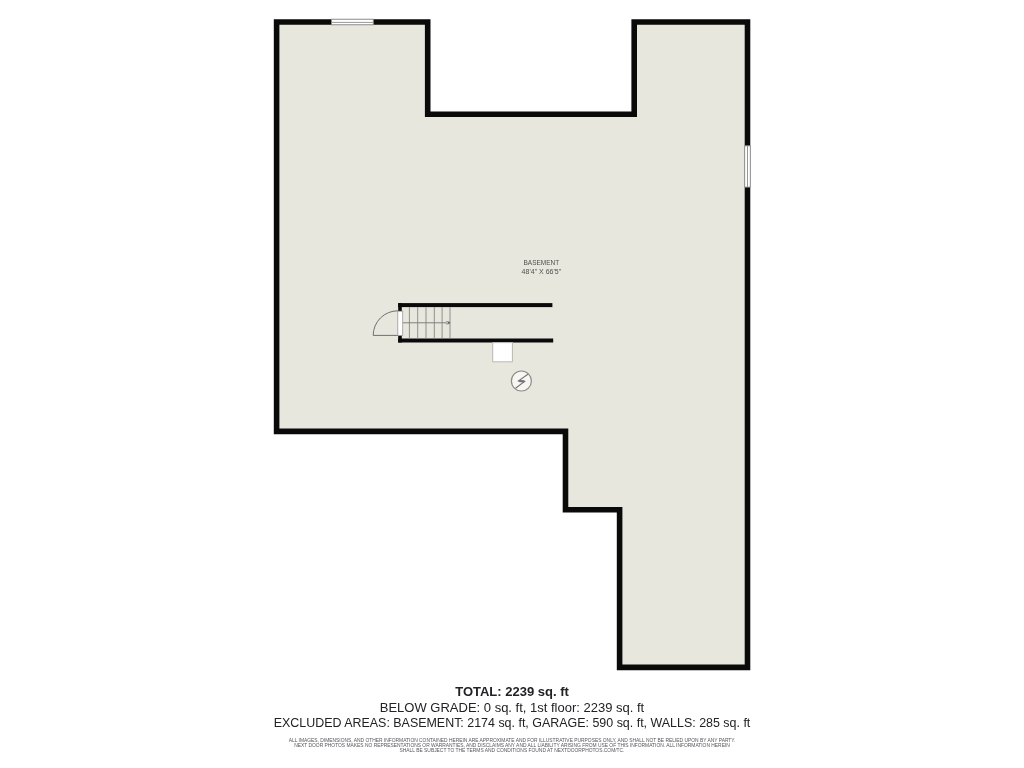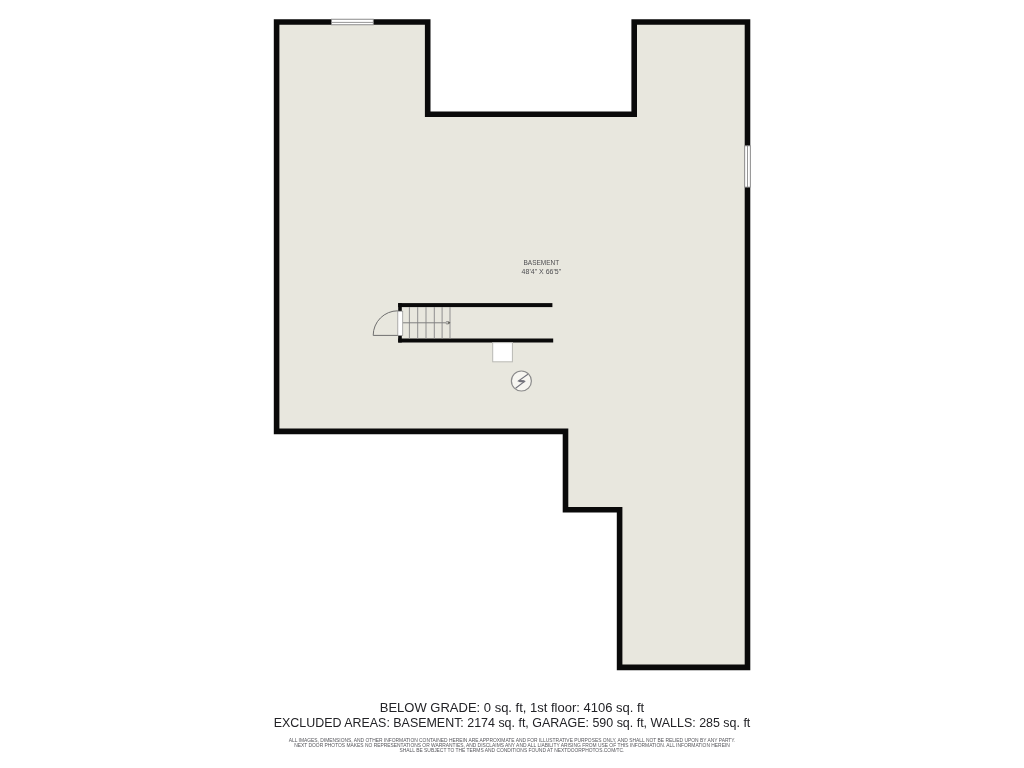--- a/index.html
+++ b/index.html
@@ -66,19 +66,20 @@
     <circle cx="521.4" cy="381.0" r="10" fill="#f7f6f1" stroke="#8b8b8b" stroke-width="1.2"></circle>
     <path d="M527.9,374.2 L518.6,380.9 L524.5,381.5 L515.6,388.3" fill="none" stroke="#73737c" stroke-width="1.1"></path>
     <line x1="518.7" y1="381.0" x2="524.4" y2="381.4" stroke="#73737c" stroke-width="2.2"></line>
   </g>
 
   <text x="541.4" y="265" font-size="6.5" fill="#4f4f52" text-anchor="middle">BASEMENT</text>
 
   <text x="541.4" y="274" font-size="7" fill="#4f4f52" text-anchor="middle">48'4" X 66'5"</text>
 </svg>
 
+<div class="ftr f1">TOTAL: 2239 sq. ft</div>
 
-<div class="ftr f2">BELOW GRADE: 0 sq. ft, 1st floor: 4106 sq. ft</div>
+<div class="ftr f2">BELOW GRADE: 0 sq. ft, 1st floor: 2239 sq. ft</div>
 
 <div class="ftr f3">EXCLUDED AREAS: BASEMENT: 2174 sq. ft, GARAGE: 590 sq. ft, WALLS: 285 sq. ft</div>
 
 <div class="ftr fd">ALL IMAGES, DIMENSIONS, AND OTHER INFORMATION CONTAINED HEREIN ARE APPROXIMATE AND FOR ILLUSTRATIVE PURPOSES ONLY, AND SHALL NOT BE RELIED UPON BY ANY PARTY.<br>NEXT DOOR PHOTOS MAKES NO REPRESENTATIONS OR WARRANTIES, AND DISCLAIMS ANY AND ALL LIABILITY ARISING FROM USE OF THIS INFORMATION. ALL INFORMATION HEREIN<br>SHALL BE SUBJECT TO THE TERMS AND CONDITIONS FOUND AT NEXTDOORPHOTOS.COM/TC.</div>
 </div>
 
 </body></html>

